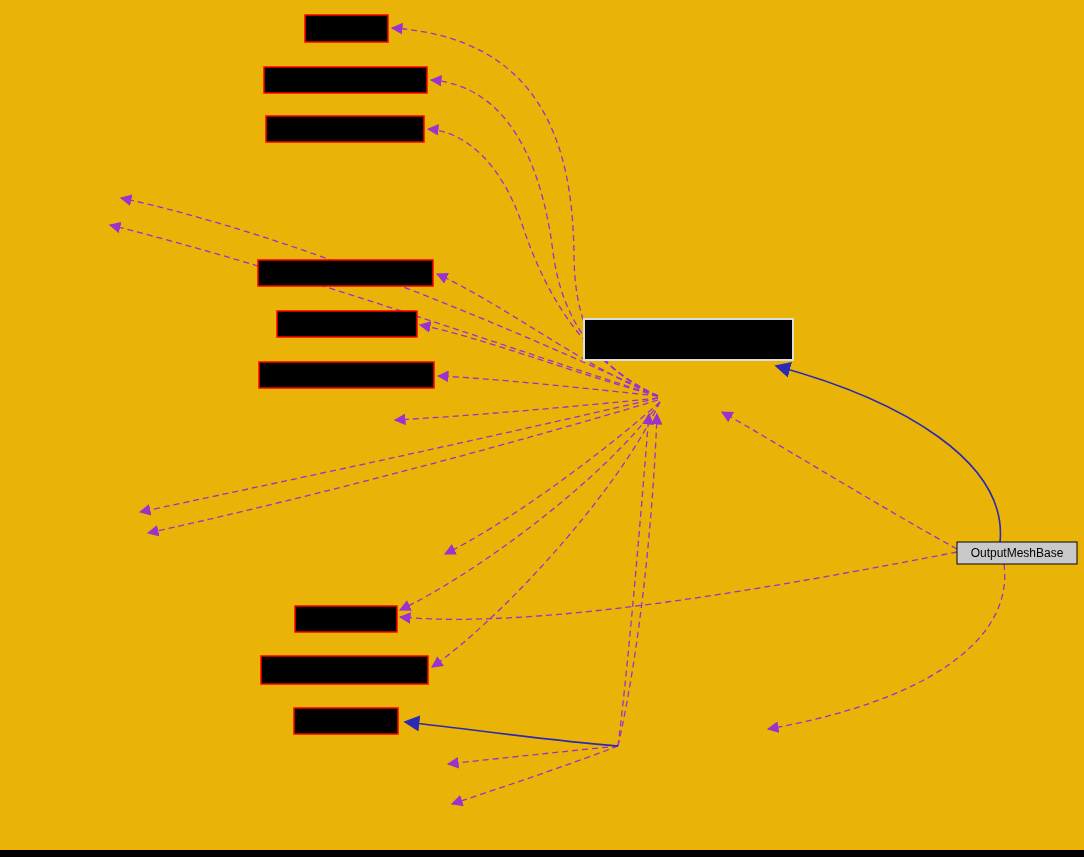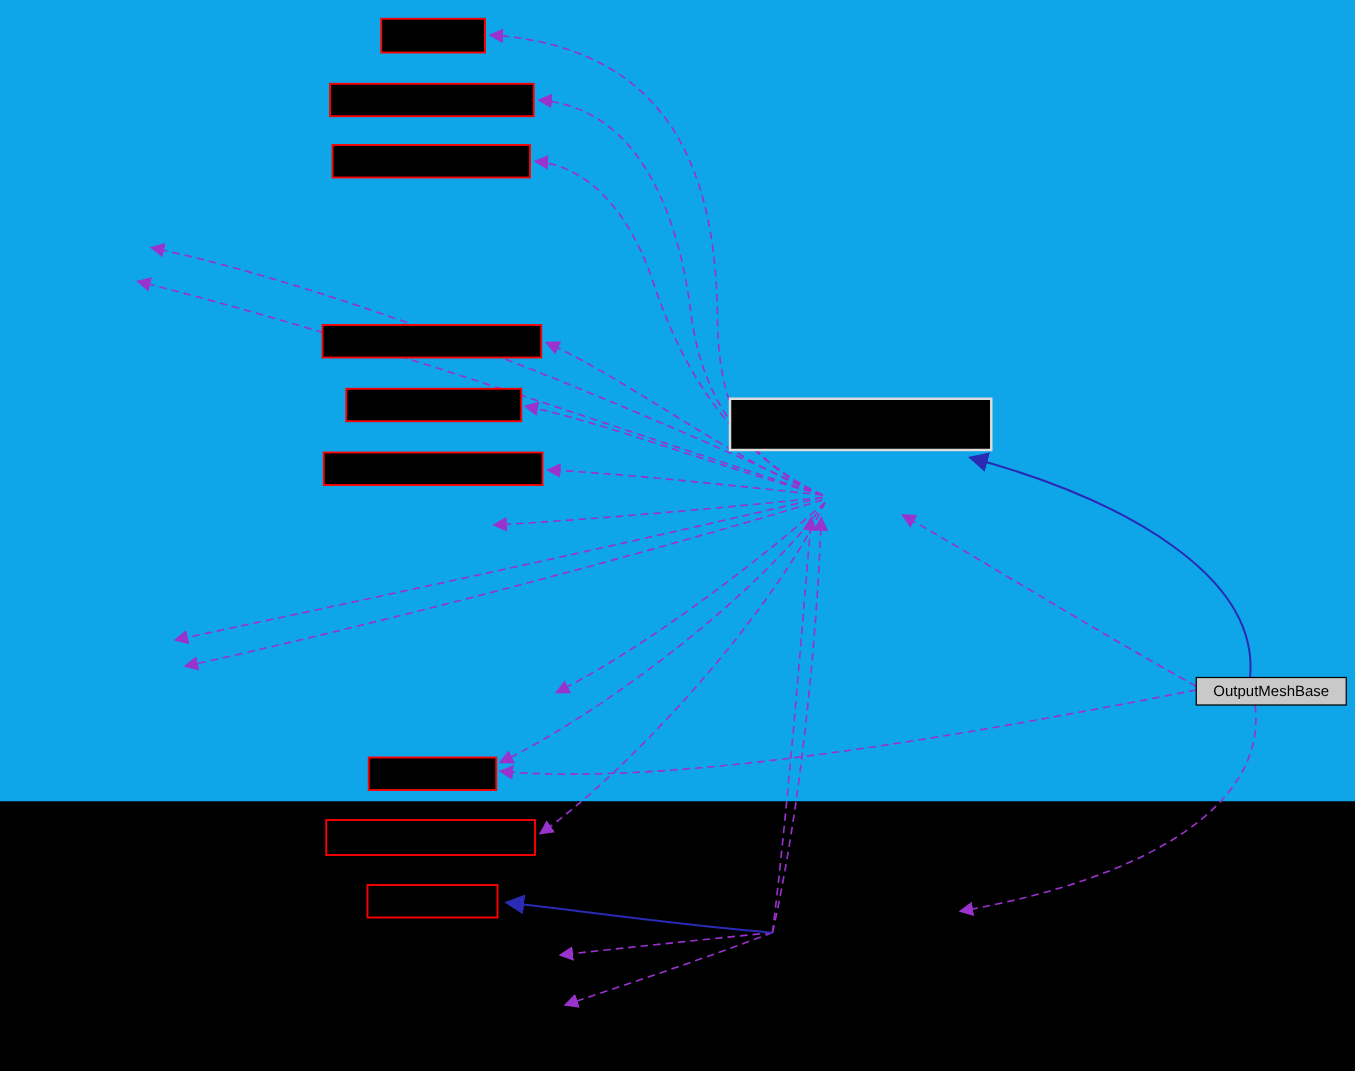--- a/index.html
+++ b/index.html
@@ -6,22 +6,22 @@
     margin: 0;
     padding: 0;
     background: #000000;
     width: 1084px;
     height: 857px;
     overflow: hidden;
   }
   .stage {
     position: relative;
     width: 1084px;
-    height: 641px;
-    background: #0ea5e9;
+    height: 850px;
+    background: #eab308;
   }
   svg { display: block; }
   .cnode {
     fill: #000000;
     stroke: #ff0000;
     stroke-width: 1.5;
   }
   .cnode-central {
     fill: #000000;
     stroke: #dcdcdc;

